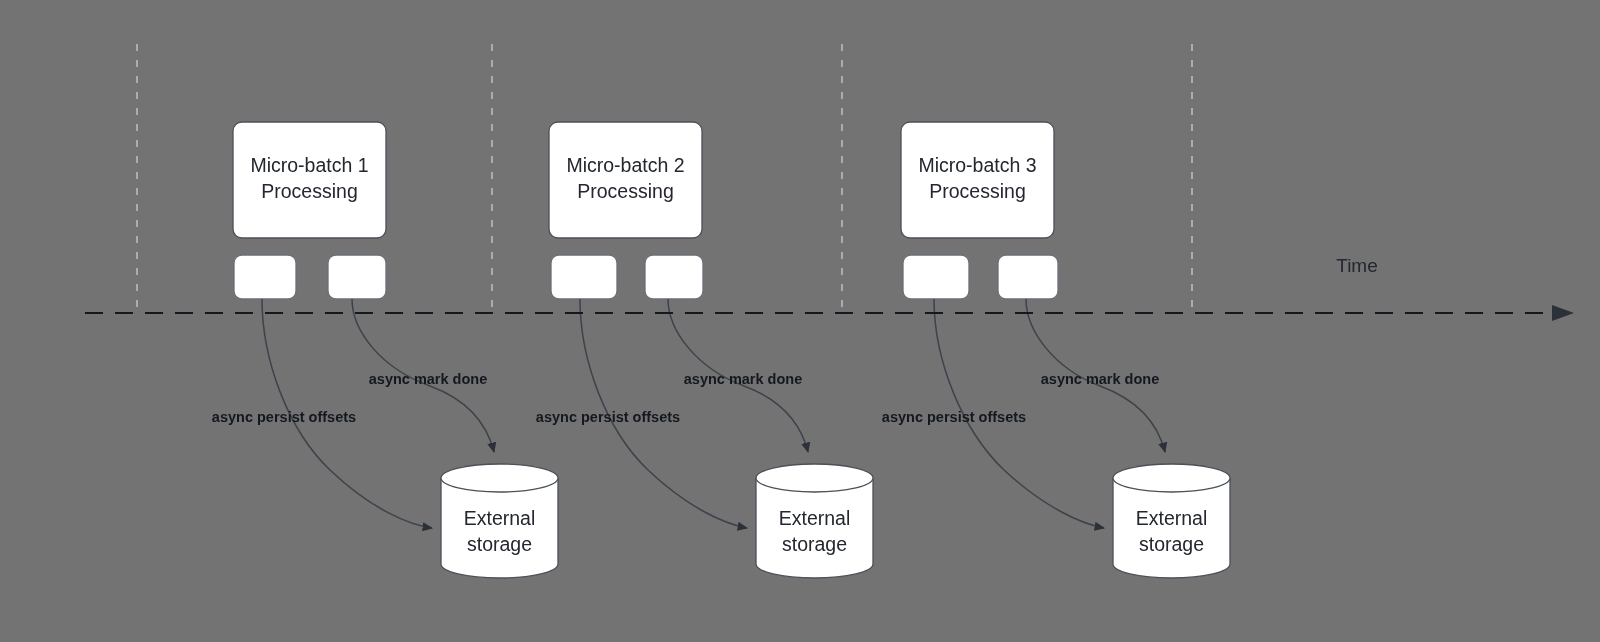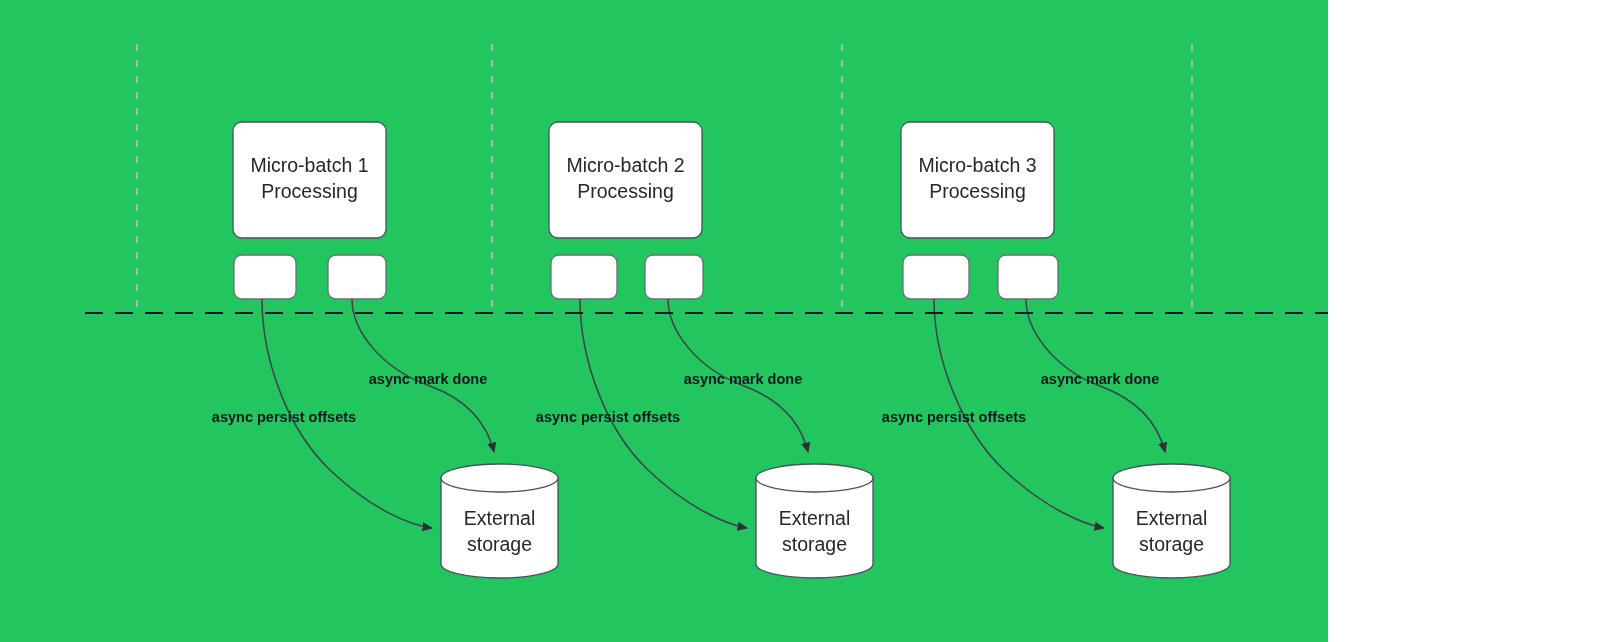--- a/index.html
+++ b/index.html
@@ -7,23 +7,23 @@
     margin: 0;
     padding: 0;
     background: #ffffff;
   }
   body {
     font-family: "Liberation Sans", sans-serif;
     color: #1f2430;
   }
   #diagram-root {
     position: relative;
-    width: 1328px;
+    width: 1600px;
     height: 642px;
-    background: #22c55e;
+    background: #737373;
     overflow: hidden;
   }
   #diagram-svg {
     position: absolute;
     left: 0;
     top: 0;
     width: 1600px;
     height: 642px;
     display: block;
   }

